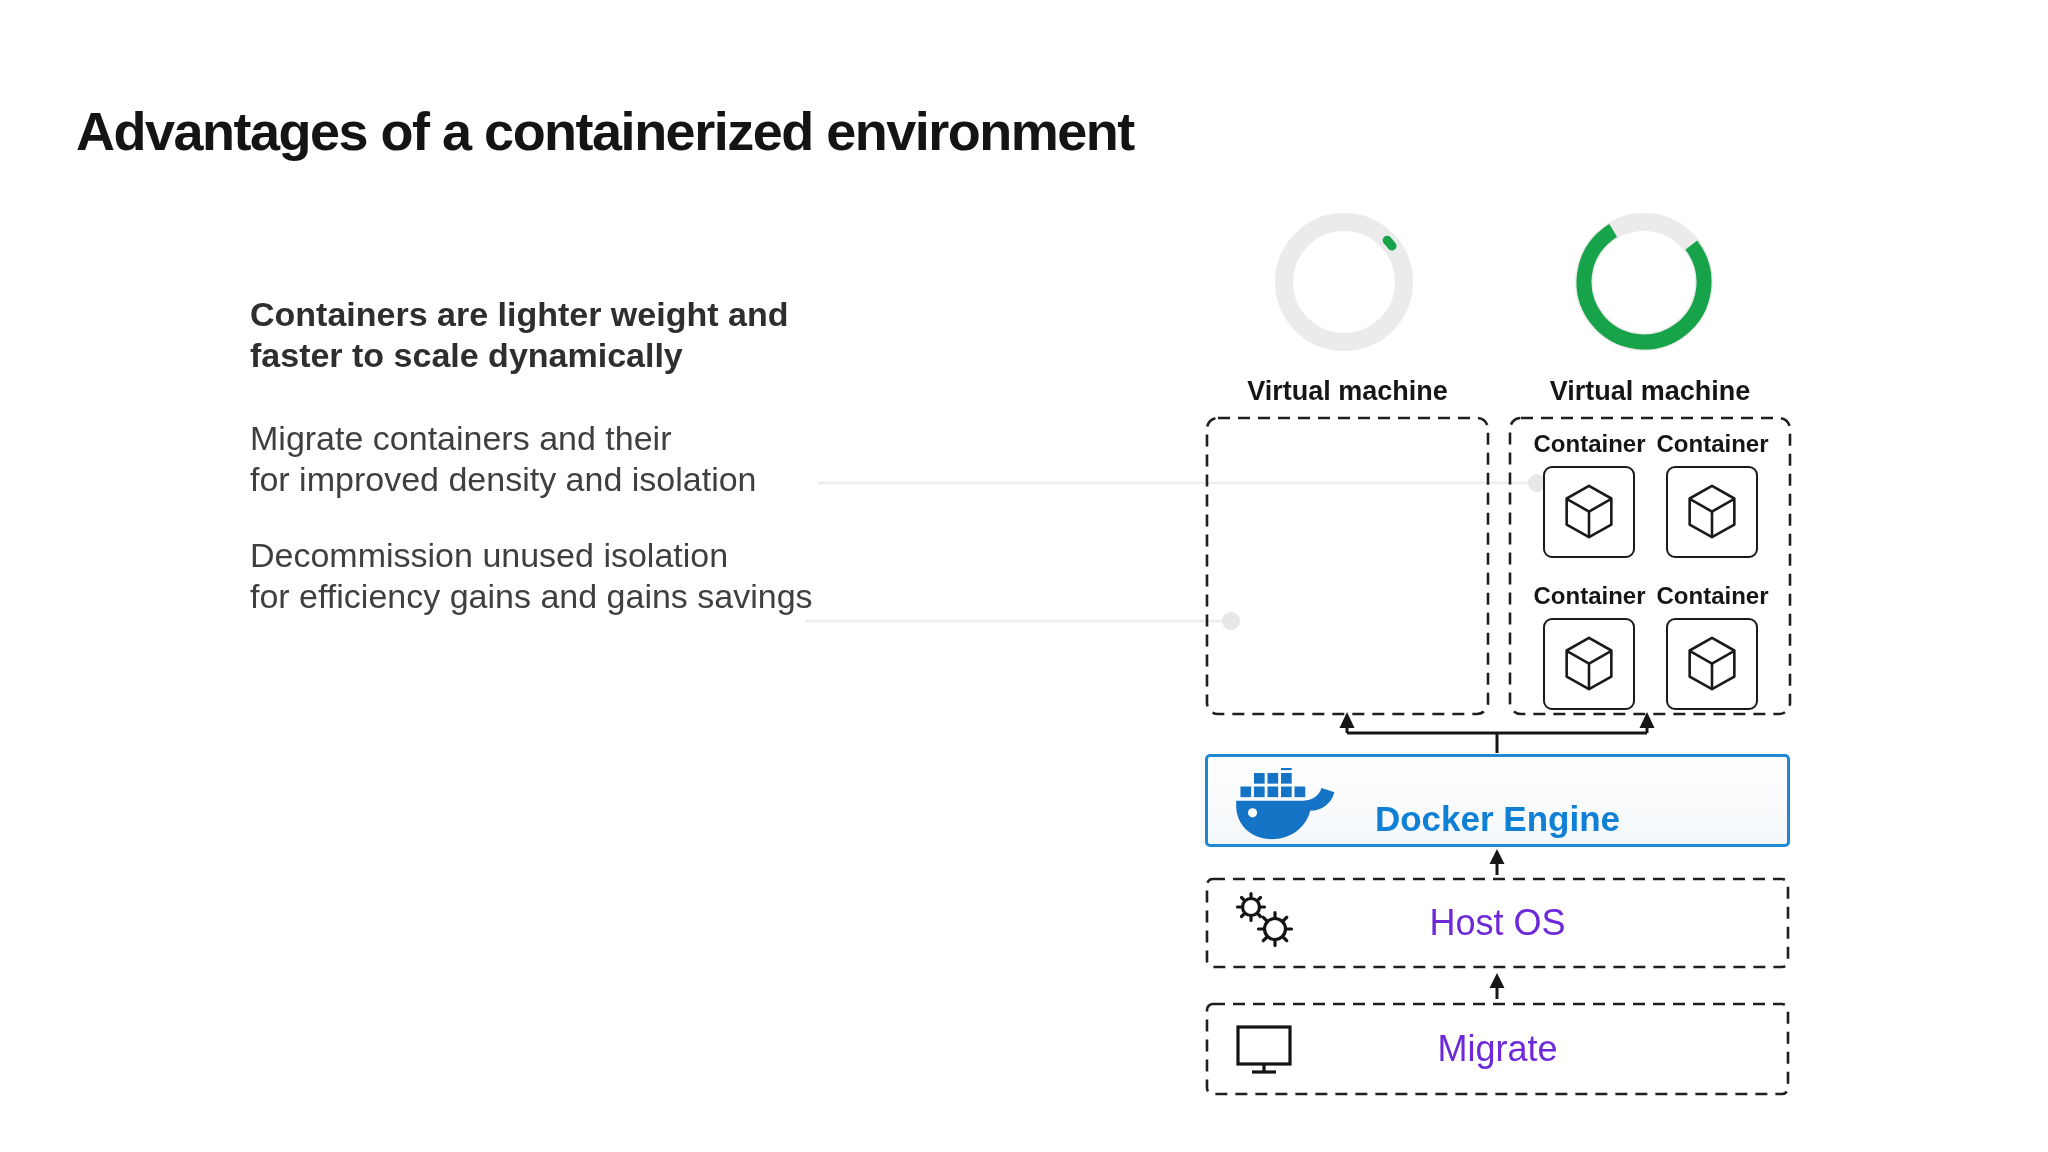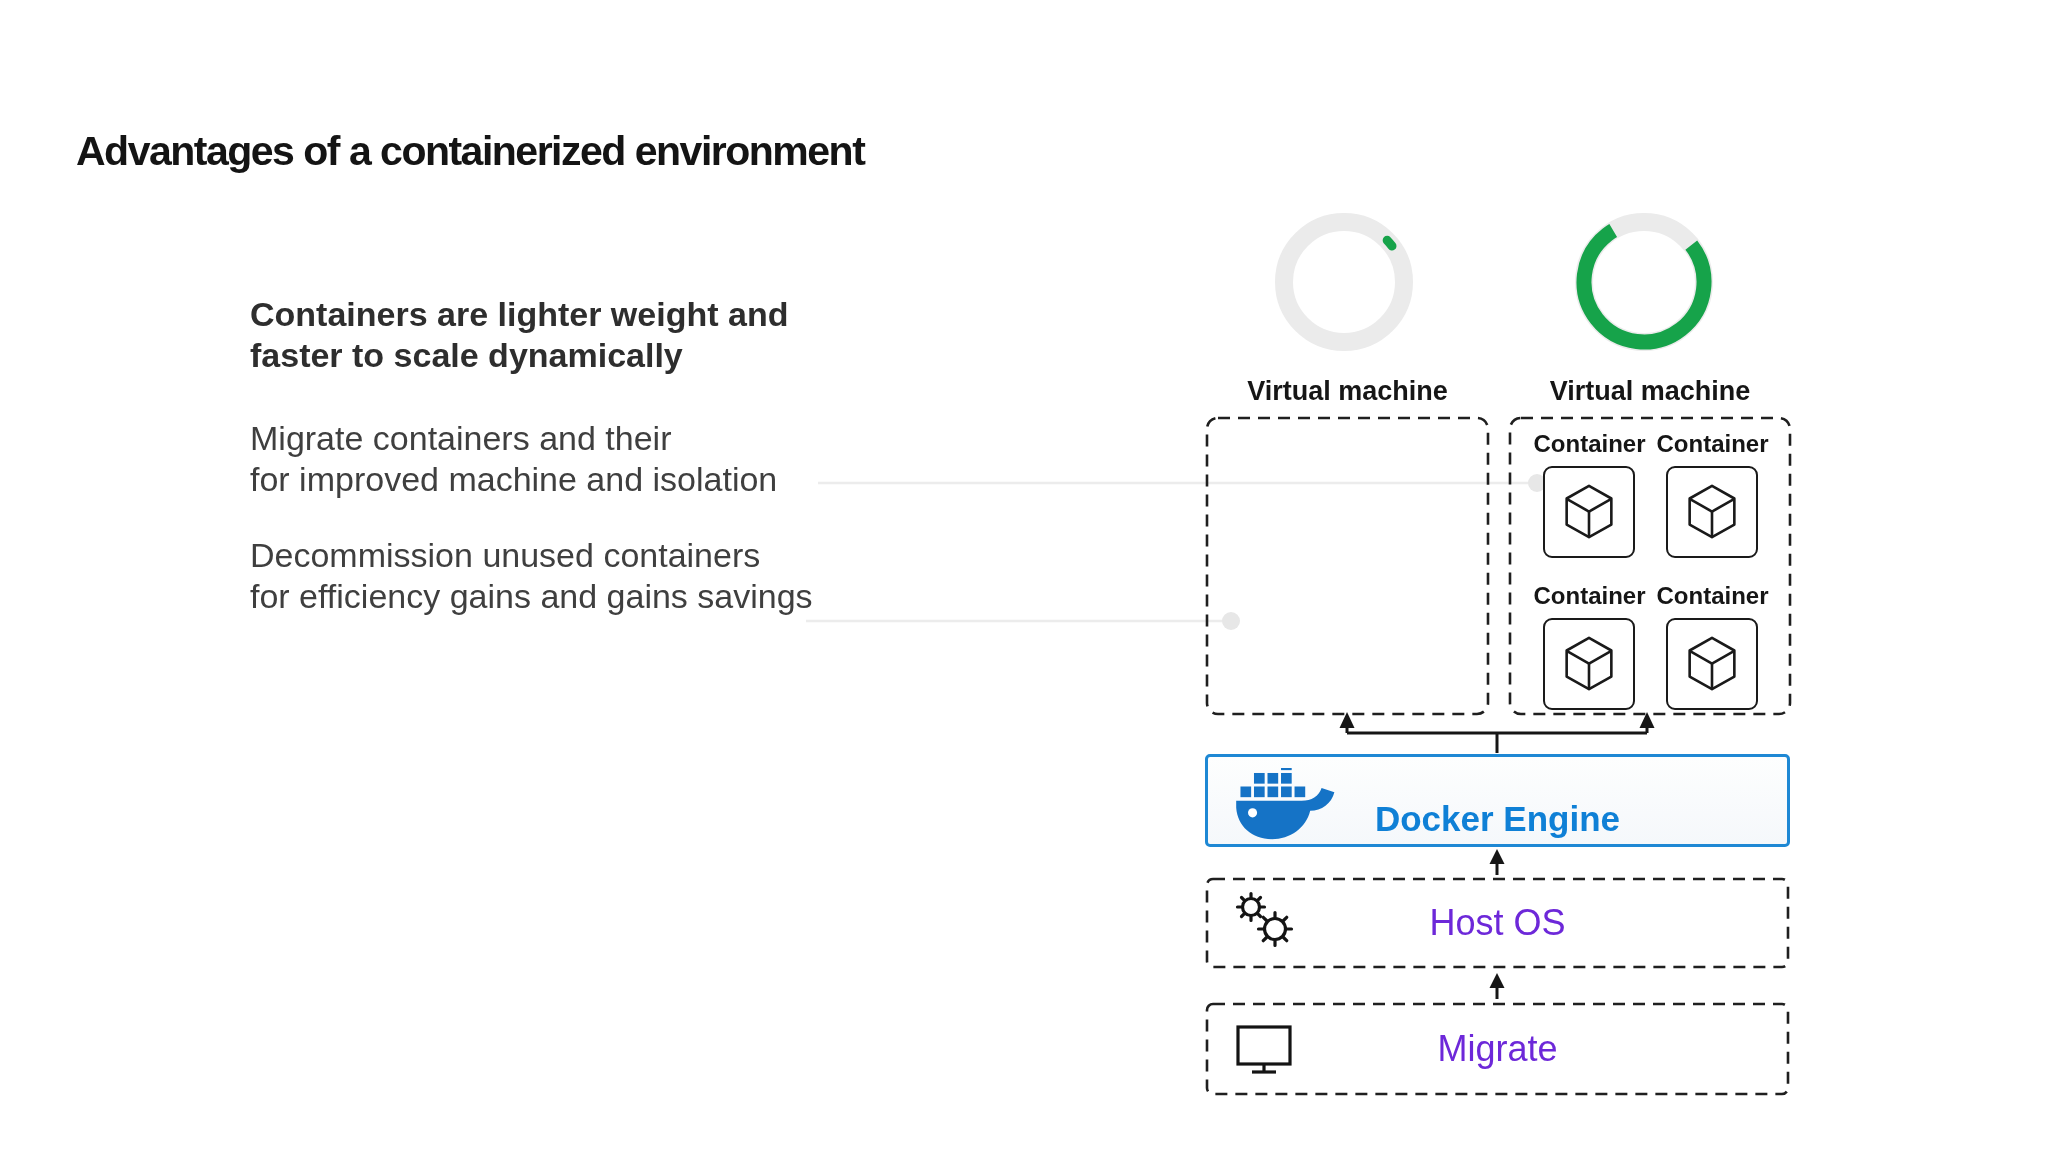--- a/index.html
+++ b/index.html
@@ -4,21 +4,21 @@
 <style>
   html,body{margin:0;padding:0;background:#ffffff;}
   .canvas{
     position:relative;width:2048px;height:1152px;background:#ffffff;overflow:hidden;
     font-family:"Liberation Sans",sans-serif;color:#1a1a1a;
   }
   .abs{position:absolute;}
   
   .slide-title{
     left:76px;top:100px;width:1500px;
-    font-size:41px;font-weight:700;letter-spacing:-1.5px;color:#141414;margin-top:28px;
+    font-size:54px;font-weight:700;letter-spacing:-1.5px;color:#141414;
   }
   
   .bullets{left:250px;top:294px;width:600px;z-index:2;}
   .bullets p{margin:0;font-size:34px;line-height:41px;color:#3f3f3f;}
   .bullets p.lead{font-weight:700;color:#2e2e2e;margin-bottom:42px;}
   .bullets p.mid{margin-bottom:35px;}
   .bullets span{display:block;}
   
   #connector-layer{left:0;top:0;z-index:0;}
   .content{z-index:1;}
@@ -95,24 +95,24 @@
 
   <div class="abs slide-title content">Advantages of a containerized environment</div>
 
   <div class="abs bullets content">
     <p class="lead">
       <span>Containers are lighter weight and</span>
       <span>faster to scale dynamically</span>
     </p>
     <p class="mid">
       <span>Migrate containers and their</span>
-      <span>for improved machine and isolation</span>
+      <span>for improved density and isolation</span>
     </p>
     <p>
-      <span>Decommission unused containers</span>
+      <span>Decommission unused isolation</span>
       <span>for efficiency gains and gains savings</span>
     </p>
   </div>
 
   <svg class="abs gauge" style="left:1267px;top:205px" width="154" height="154" viewBox="0 0 154 154">
     <circle cx="77" cy="77" r="60" fill="none" stroke="#ebebeb" stroke-width="18"></circle>
     <circle cx="77" cy="77" r="60" fill="none" stroke="#16a34a" stroke-width="9" pathLength="100" stroke-linecap="round" transform="rotate(-44 77 77)" stroke-dasharray="2 98"></circle>
   </svg>
   <svg class="abs gauge" style="left:1567px;top:205px" width="154" height="154" viewBox="0 0 154 154">
     <circle cx="77" cy="77" r="60" fill="none" stroke="#ebebeb" stroke-width="18"></circle>

